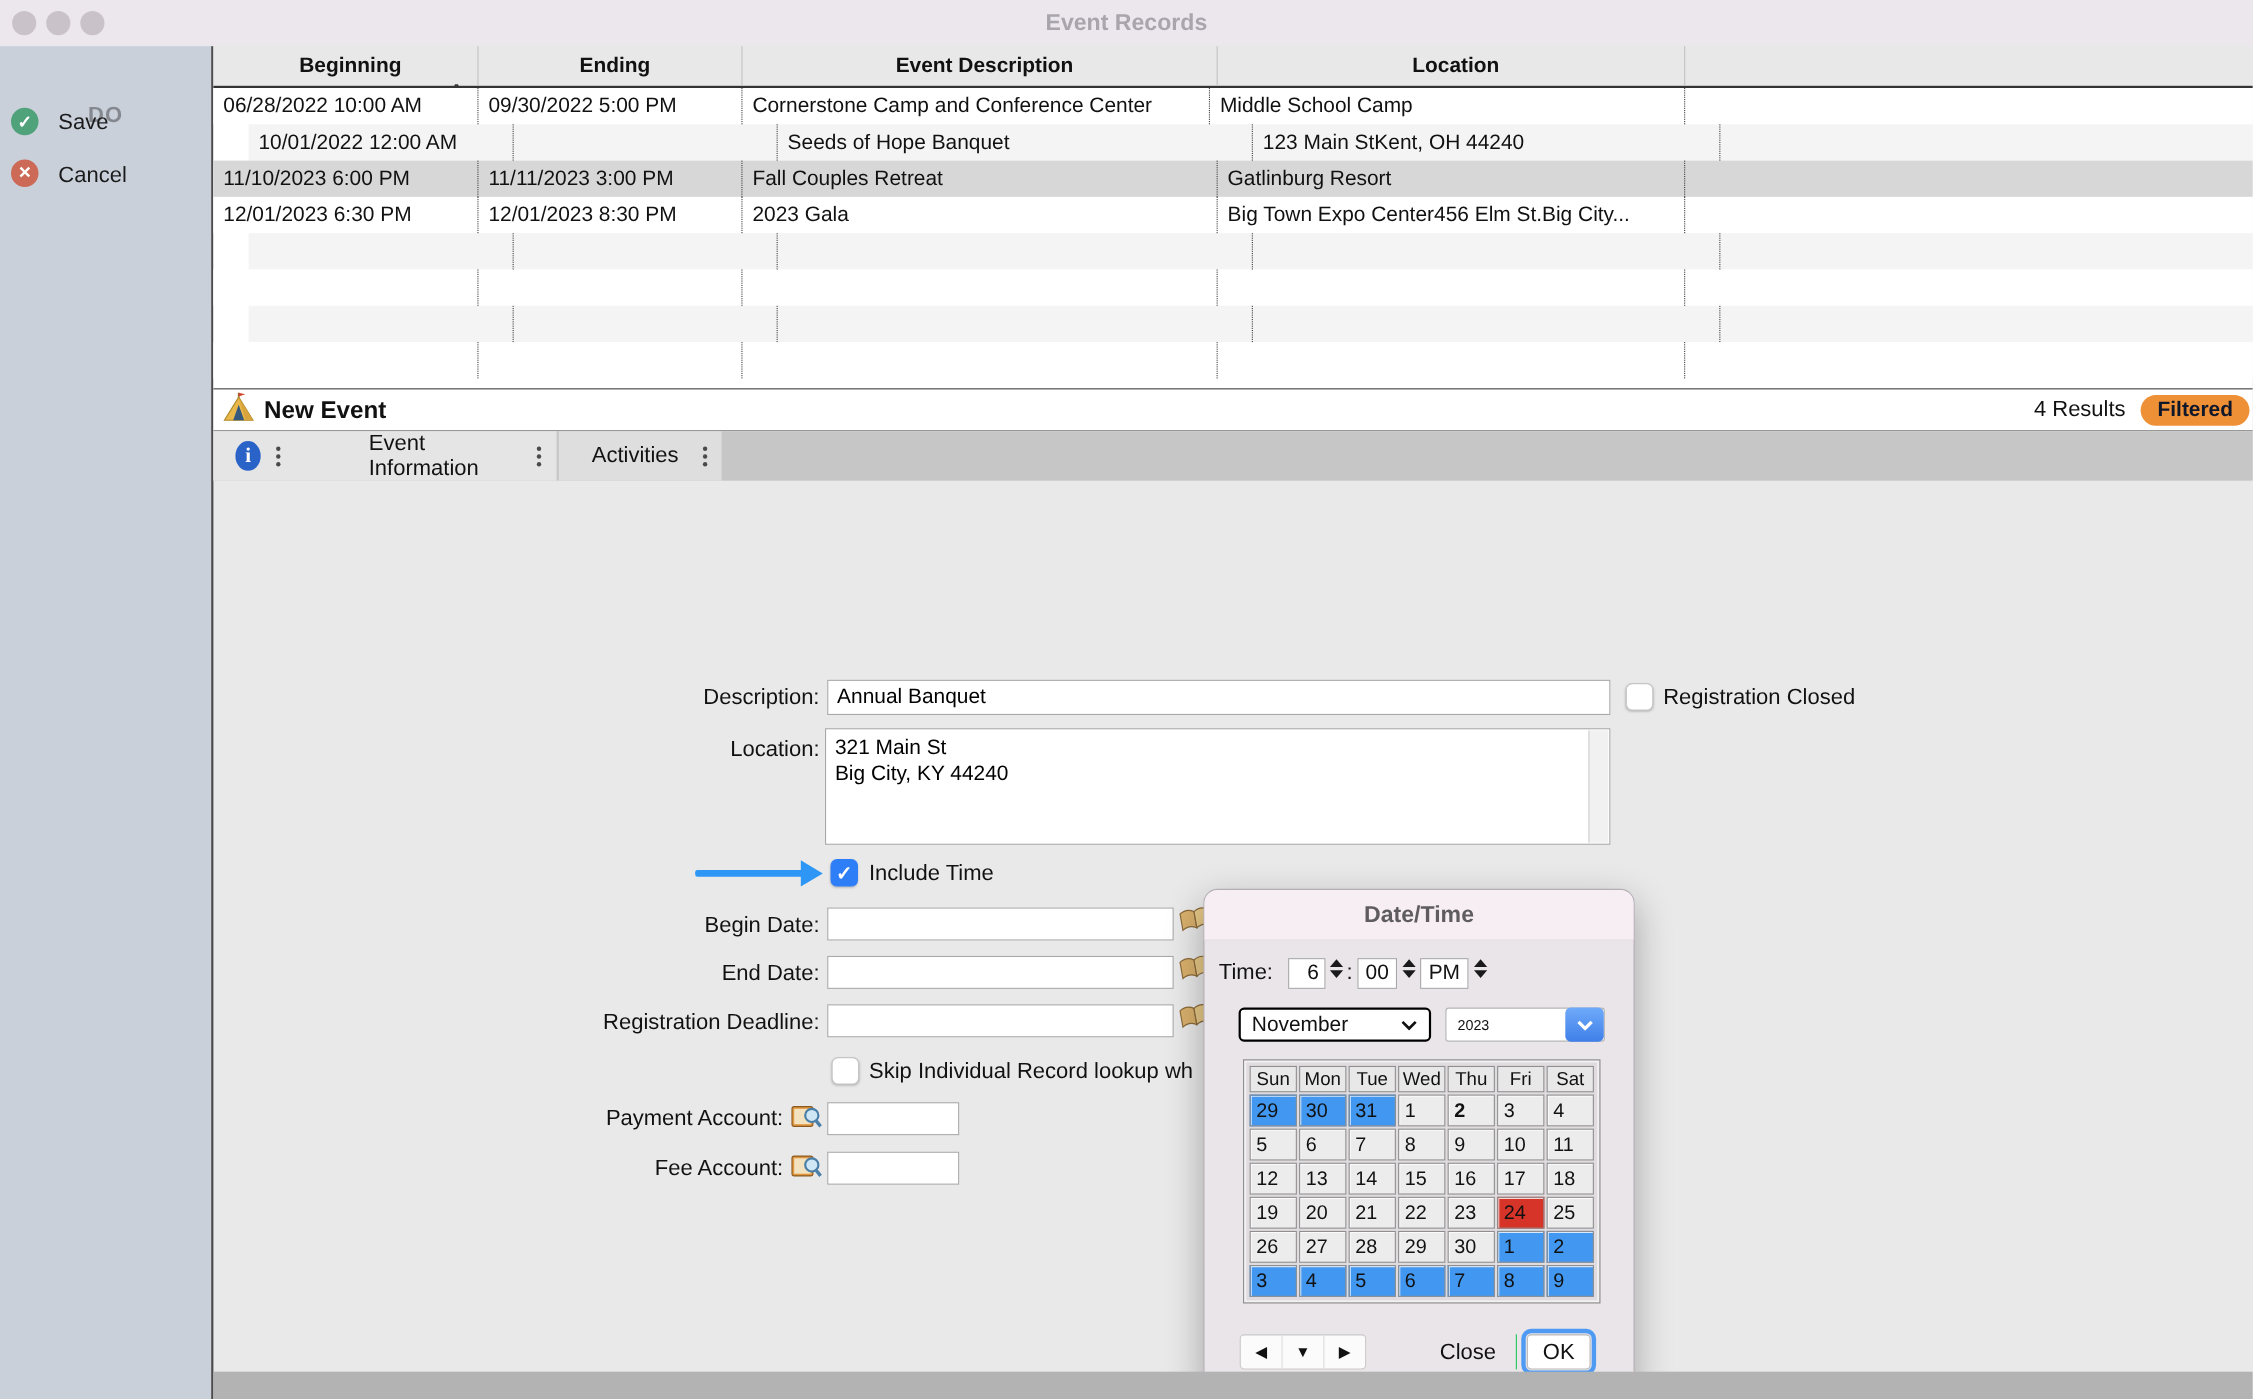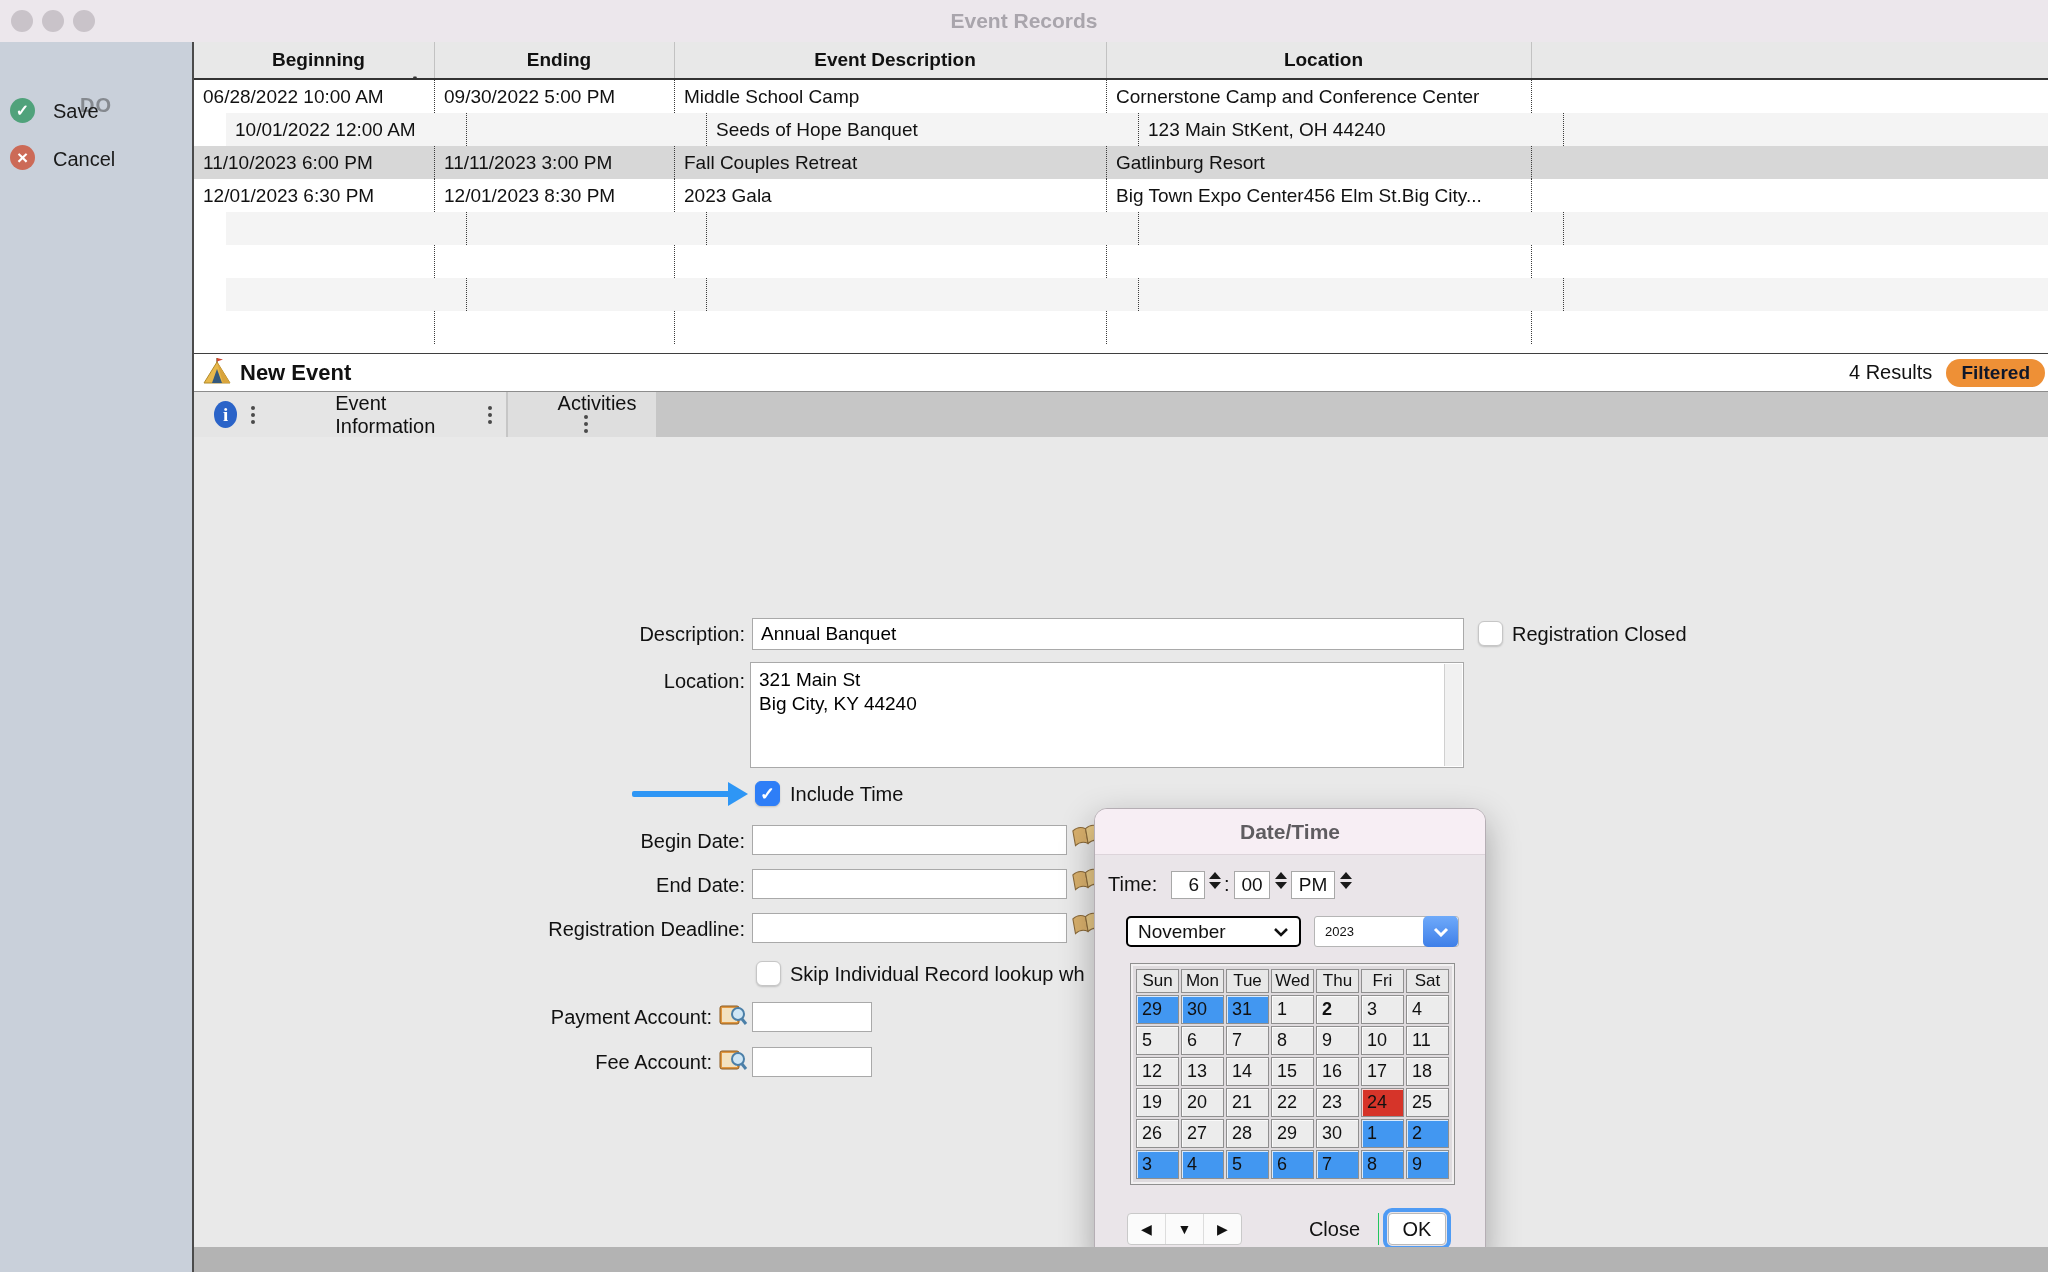--- a/index.html
+++ b/index.html
@@ -45,21 +45,21 @@
     border-top:1px solid #3f3f3f;border-bottom:1px solid #8c8c8c;display:flex;align-items:center;}
   .tent{margin-left:8px;}
   .record-title{margin-left:8px;font-weight:bold;font-size:22px;}
   .results{margin-left:auto;font-size:20px;color:#111;}
   .badge{margin-left:14px;margin-right:3px;background:var(--filtered-orange);color:#0f172a;
     font-weight:bold;font-size:19px;height:28px;line-height:28px;padding:0 15px;border-radius:15px;}
 
   
   .tabstrip{left:194px;top:392px;width:1854px;height:45px;background:#c6c6c6;display:flex;}
   .seg-a{width:312px;height:45px;background:#e5e5e5;display:flex;align-items:center;margin-right:2px;}
-  .seg-b{width:148px;height:45px;background:#dedede;display:flex;align-items:center;flex-direction:column;}
+  .seg-b{width:148px;height:45px;background:#dedede;display:flex;align-items:center;}
   .info-circle{width:27px;height:27px;border-radius:50%;background:var(--info-blue);color:#fff;
     display:flex;align-items:center;justify-content:center;
     font-family:"Liberation Serif",serif;font-weight:bold;font-size:19px;margin-left:20px;}
   .dots{display:flex;flex-direction:column;gap:3px;margin:0 14px;}
   .dots i{width:4px;height:4px;border-radius:50%;background:#4a4a4a;}
   .tab-label{font-size:20px;color:#111;}
   .seg-a .tab-label{margin-left:66px;}
   .seg-a .dots.tab-dots{margin-left:18px;}
   .seg-b .tab-label{margin-left:30px;}
   .seg-b .dots{margin-left:22px;}
@@ -150,22 +150,22 @@
   </div>
   <div class="th c1">Ending</div>
   <div class="th c2">Event Description</div>
   <div class="th c3">Location</div>
   <div class="th c4"></div>
 </div>
 <div class="abs tbody">
     <div class="trow v-w">
     <div class="tc c0">06/28/2022 10:00 AM</div>
     <div class="tc c1">09/30/2022 5:00 PM</div>
+    <div class="tc c3">Cornerstone Camp and Conference Center</div>
     <div class="tc c2">Middle School Camp</div>
-    <div class="tc c3">Cornerstone Camp and Conference Center</div>
     <div class="tc c4"></div>
   </div>
     <div class="trow v-g">
     <div class="tc c0">10/01/2022 12:00 AM</div>
     <div class="tc c1"></div>
     <div class="tc c2">Seeds of Hope Banquet</div>
     <div class="tc c3">123 Main StKent, OH 44240</div>
     <div class="tc c4"></div>
   </div>
     <div class="trow v-sel">

